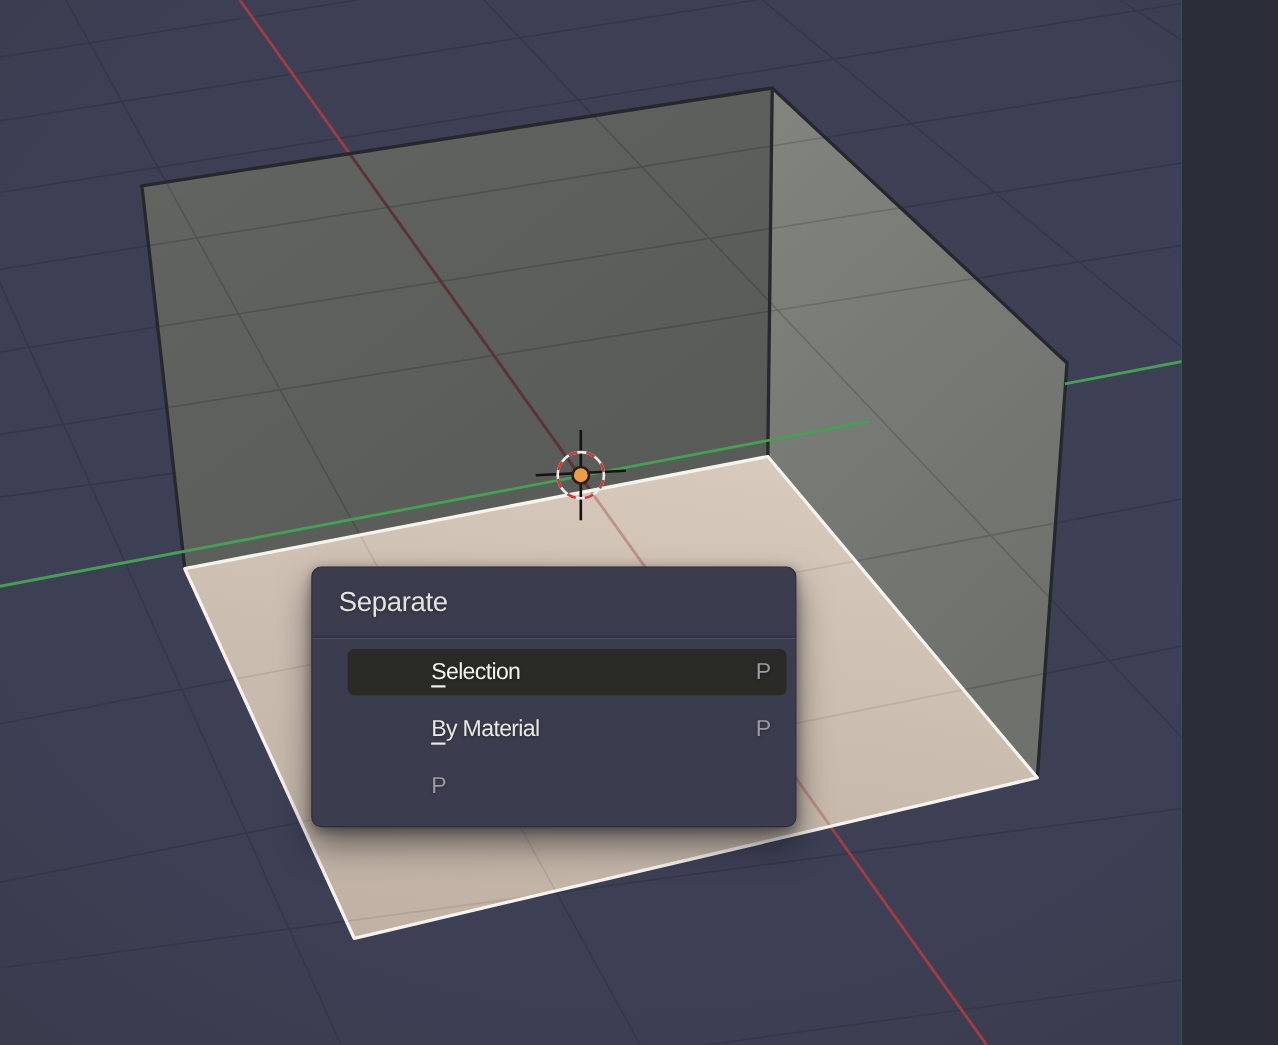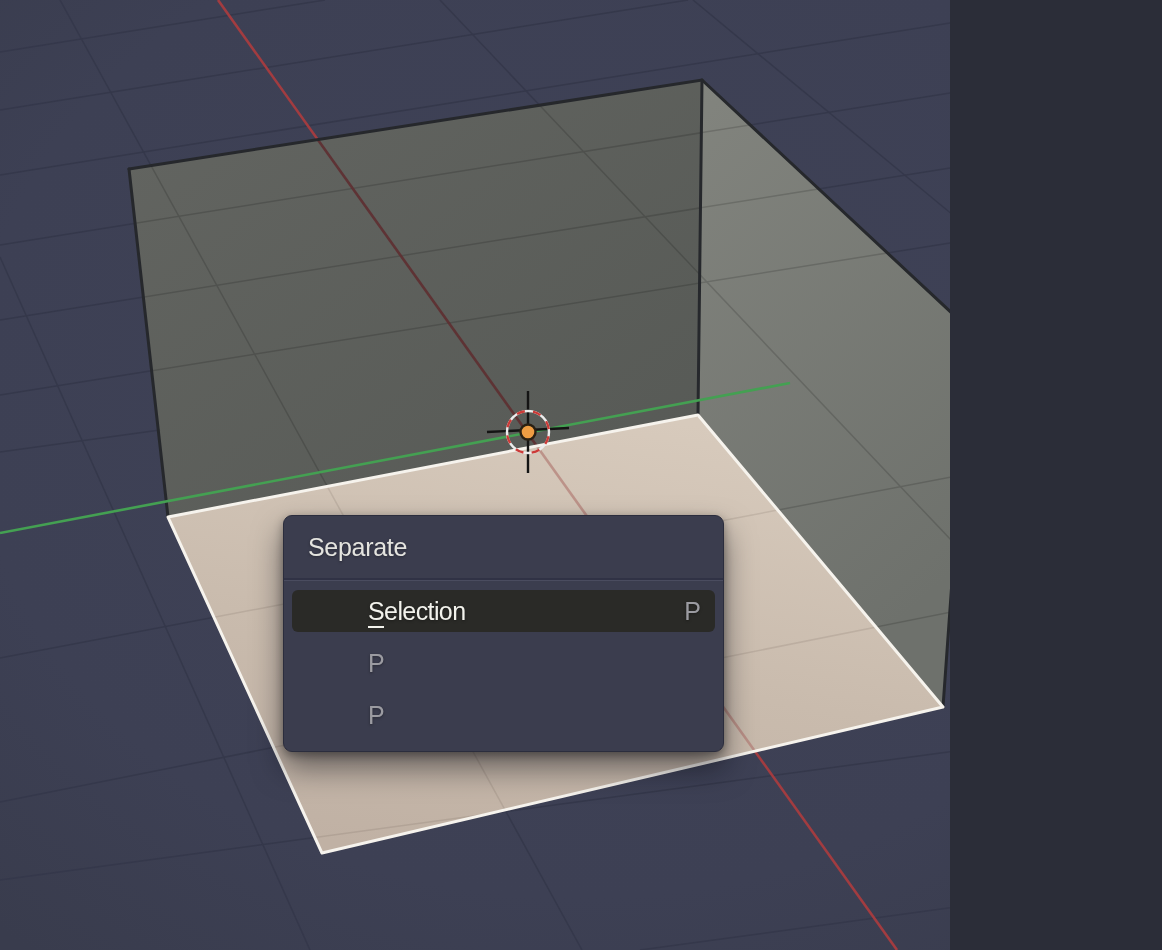--- a/index.html
+++ b/index.html
@@ -1,17 +1,17 @@
 <!DOCTYPE html>
 <html><head>
 <meta charset="utf-8">
 <style>
   html,body{margin:0;padding:0;background:#2b2d38;}
   #stage{
-    position:relative;width:950px;height:950px;overflow:hidden;
+    position:relative;width:1074px;height:950px;overflow:hidden;
     font-family:"Liberation Sans","DejaVu Sans",sans-serif;
     background:#14b8a6;
   }
   #scene{position:absolute;left:0;top:0;}
   
   #context-menu{
     position:absolute;left:283px;top:515px;width:441px;height:237px;
     background:#3b3d4e;border:1px solid #2b2d3d;border-radius:9px;
     box-shadow:0 16px 30px rgba(8,10,18,.50),0 3px 10px rgba(0,0,0,.35);
     box-sizing:border-box;z-index:5;
@@ -20,23 +20,24 @@
     height:62px;display:flex;align-items:center;padding-left:24px;
     color:#e4e4df;font-size:25px;letter-spacing:-.3px;
     text-shadow:0 1px 3px rgba(0,0,0,.35);
   }
   .menu-sep{height:0;border-top:2px solid #303245;border-bottom:1px solid #4a4c5f;}
   .menu-items{padding:9px 8px 0 8px;}
   .menu-item{
     height:42px;margin-bottom:10px;border-radius:6px;
     display:flex;align-items:center;
     padding-left:76px;padding-right:14px;box-sizing:border-box;
-    color:#e9e9e2;font-size:25px;letter-spacing:-.6px;
+    color:#e9e9e2;font-size:21px;letter-spacing:-.6px;
     text-shadow:0 1px 3px rgba(0,0,0,.35);
     cursor:default;
+    margin-left:24px;
   }
   .menu-item.hl{background:#2a2a27;color:#f2f2ec;}
   .item-label{flex:1;white-space:nowrap;}
   .accel{border-bottom:2px solid currentColor;padding-bottom:1px;}
   .item-shortcut{color:#9b9ba1;letter-spacing:0;}
 </style>
 </head>
 <body>
 
 <div id="stage">
@@ -151,20 +152,21 @@
 
   <div id="context-menu">
     <div class="menu-title">Separate</div>
     <div class="menu-sep"></div>
     <div class="menu-items">
         <div class="menu-item hl">
           <span class="item-label"><span class="accel">S</span>election</span>
           <span class="item-shortcut">P</span>
         </div>
         <div class="menu-item">
+          <span class="item-label"><span class="accel">B</span>y Material</span>
           <span class="item-shortcut">P</span>
         </div>
         <div class="menu-item">
           <span class="item-shortcut">P</span>
         </div>
       </div>
   </div>
 
 </div>
 

